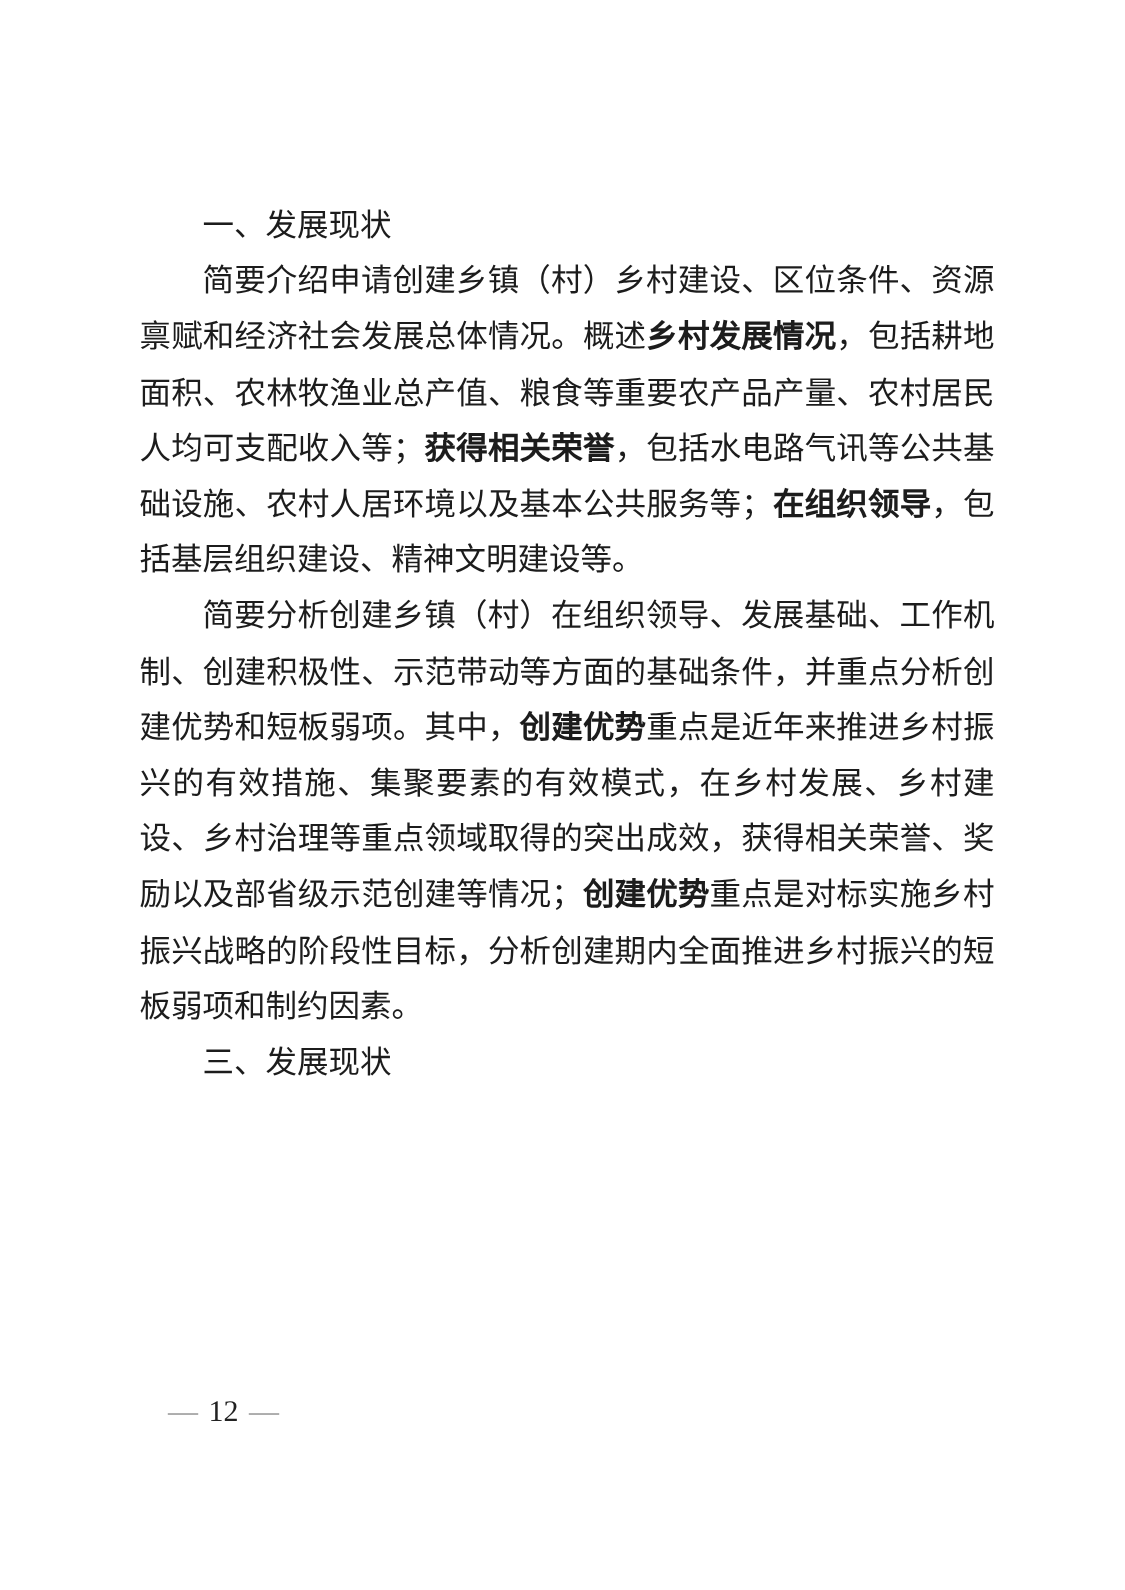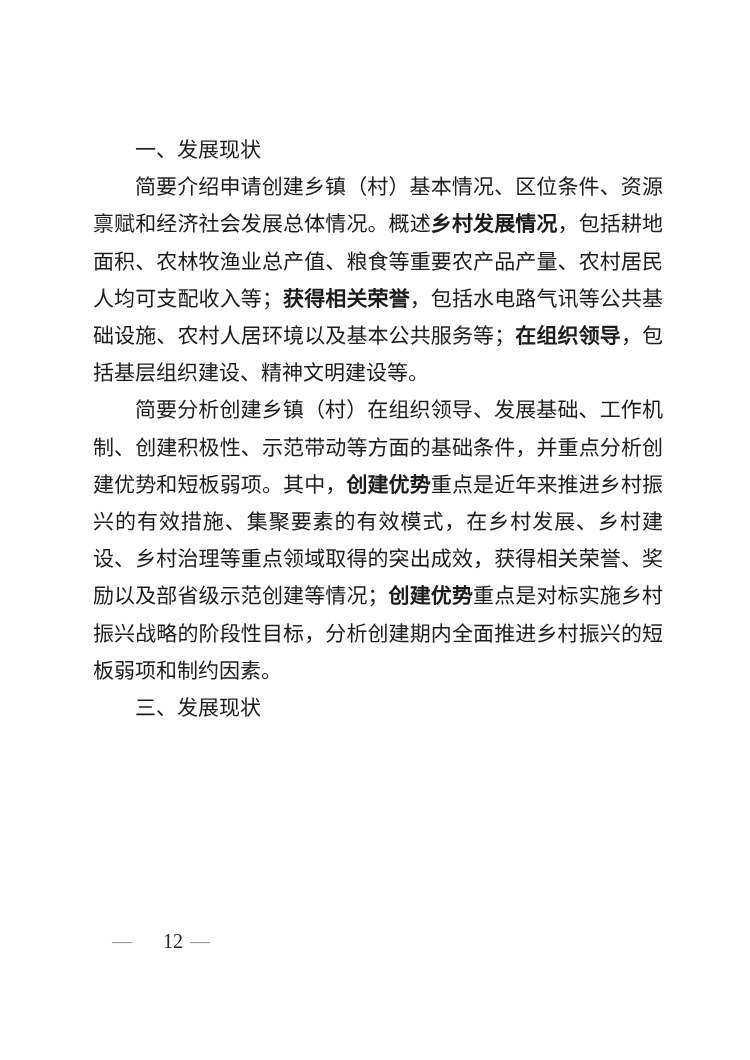--- a/index.html
+++ b/index.html
@@ -49,27 +49,26 @@
     font-family: "Liberation Serif", serif;
     white-space: nowrap;
   }
   .dash {
     color: #979797;
     letter-spacing: 0;
   }
   .pagenum {
     color: #222222;
     padding: 0 7px;
-    margin-left: 24px;
   }
 </style>
 </head>
 <body>
 
 <div class="page">
   <div class="doc">
       <p class="heading">一、发展现状</p>
-      <p class="para"><span>简要介绍申请创建乡镇（村）基本情况、区位条件、资源禀赋和经济社会发展总体情况。概述</span><span class="bold">乡村发展情况</span><span>，包括耕地面积、农林牧渔业总产值、粮食等重要农产品产量、农村居民人均可支配收入等；</span><span class="bold">获得相关荣誉</span><span>，包括水电路气讯等公共基础设施、农村人居环境以及基本公共服务等；</span><span class="bold">在组织领导</span><span>，包括基层组织建设、精神文明建设等。</span></p>
+      <p class="para"><span>简要介绍申请创建乡镇（村）乡村建设、区位条件、资源禀赋和经济社会发展总体情况。概述</span><span class="bold">乡村发展情况</span><span>，包括耕地面积、农林牧渔业总产值、粮食等重要农产品产量、农村居民人均可支配收入等；</span><span class="bold">获得相关荣誉</span><span>，包括水电路气讯等公共基础设施、农村人居环境以及基本公共服务等；</span><span class="bold">在组织领导</span><span>，包括基层组织建设、精神文明建设等。</span></p>
       <p class="para"><span>简要分析创建乡镇（村）在组织领导、发展基础、工作机制、创建积极性、示范带动等方面的基础条件，并重点分析创建优势和短板弱项。其中，</span><span class="bold">创建优势</span><span>重点是近年来推进乡村振兴的有效措施、集聚要素的有效模式，在乡村发展、乡村建设、乡村治理等重点领域取得的突出成效，获得相关荣誉、奖励以及部省级示范创建等情况；</span><span class="bold">创建优势</span><span>重点是对标实施乡村振兴战略的阶段性目标，分析创建期内全面推进乡村振兴的短板弱项和制约因素。</span></p>
       <p class="heading">三、发展现状</p>
     </div>
   <div class="footer"><span class="dash">—</span><span class="pagenum latin">12</span><span class="dash">—</span></div>
 </div>
 
 </body></html>

